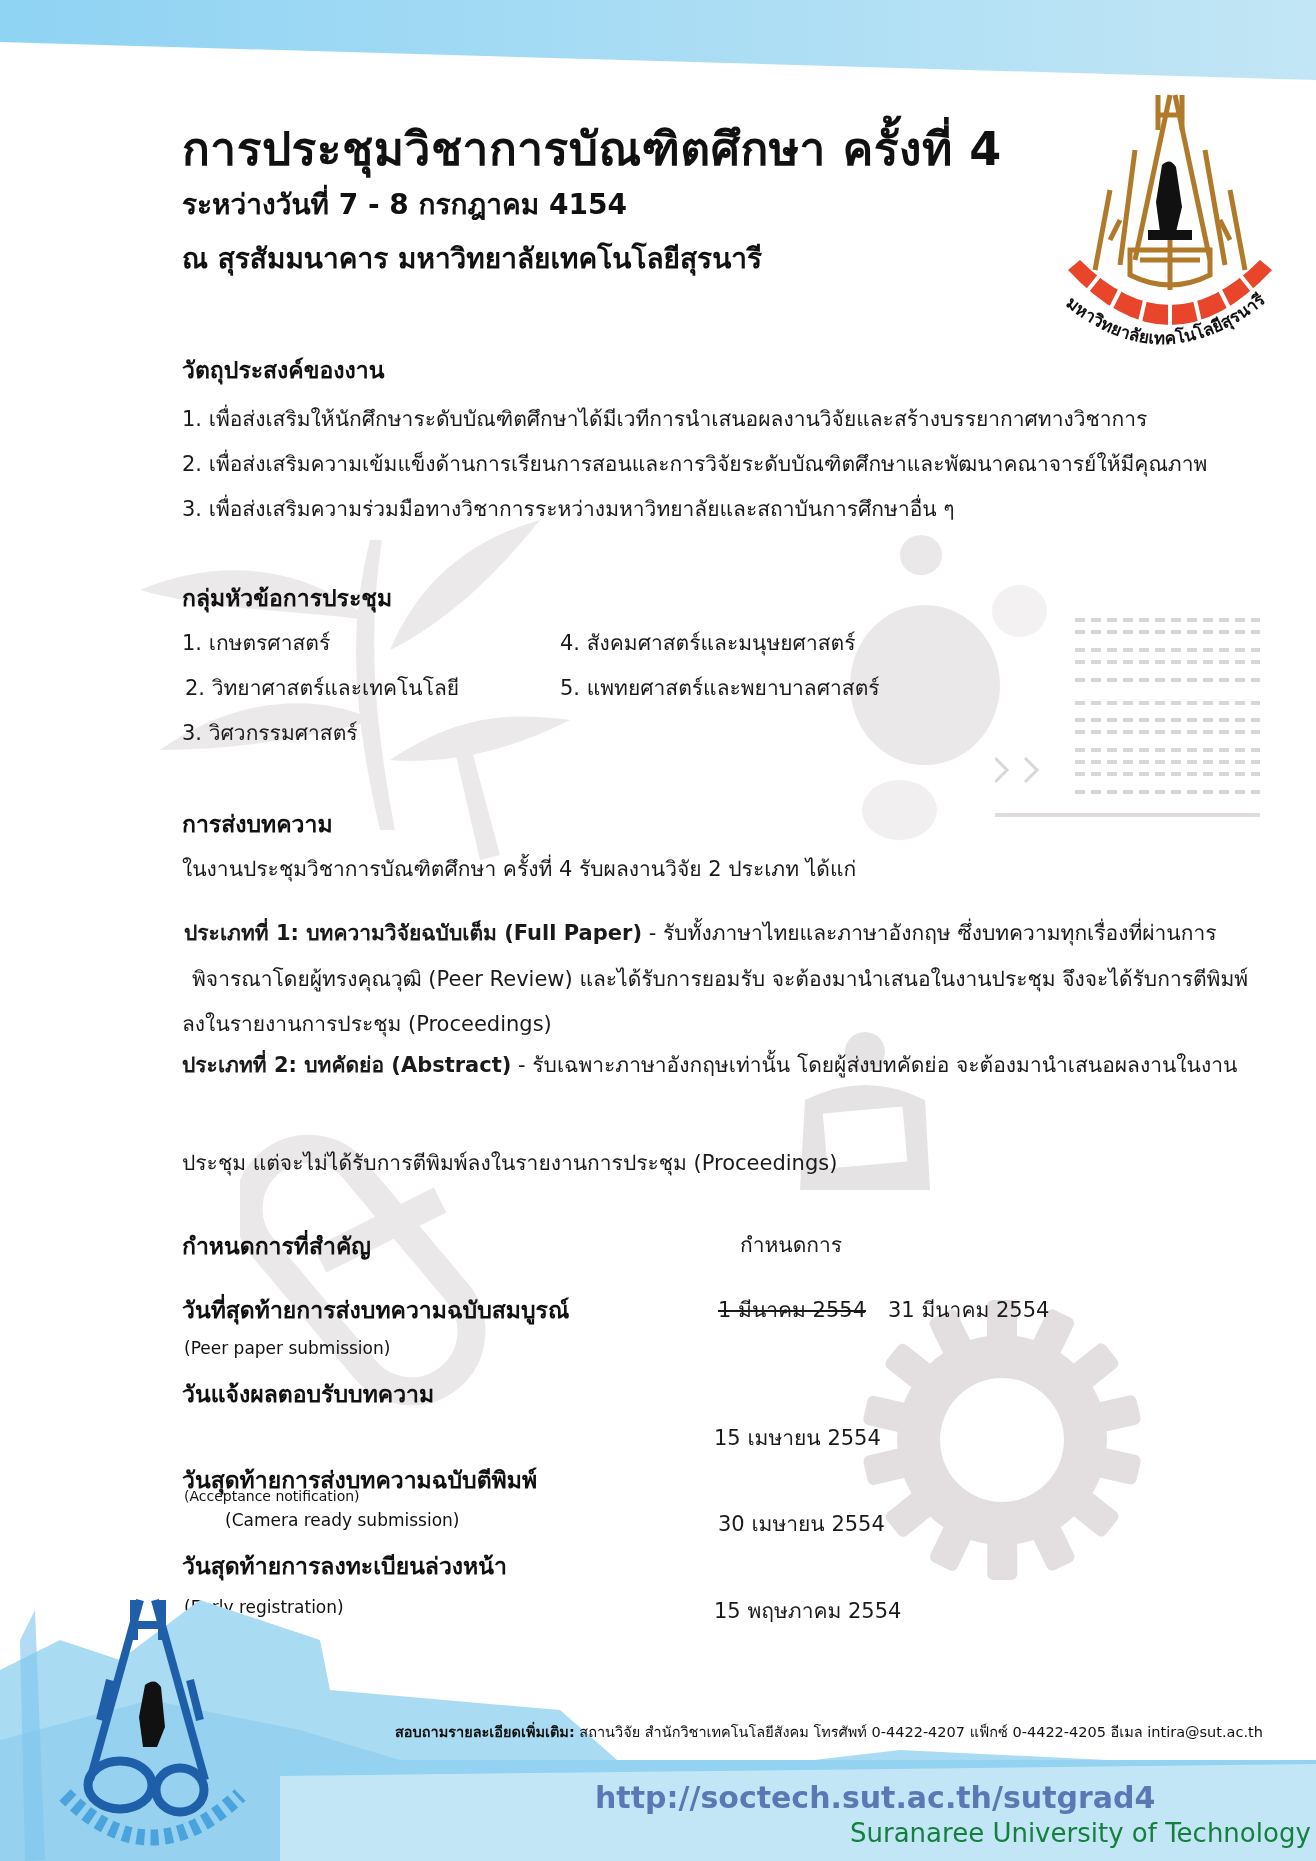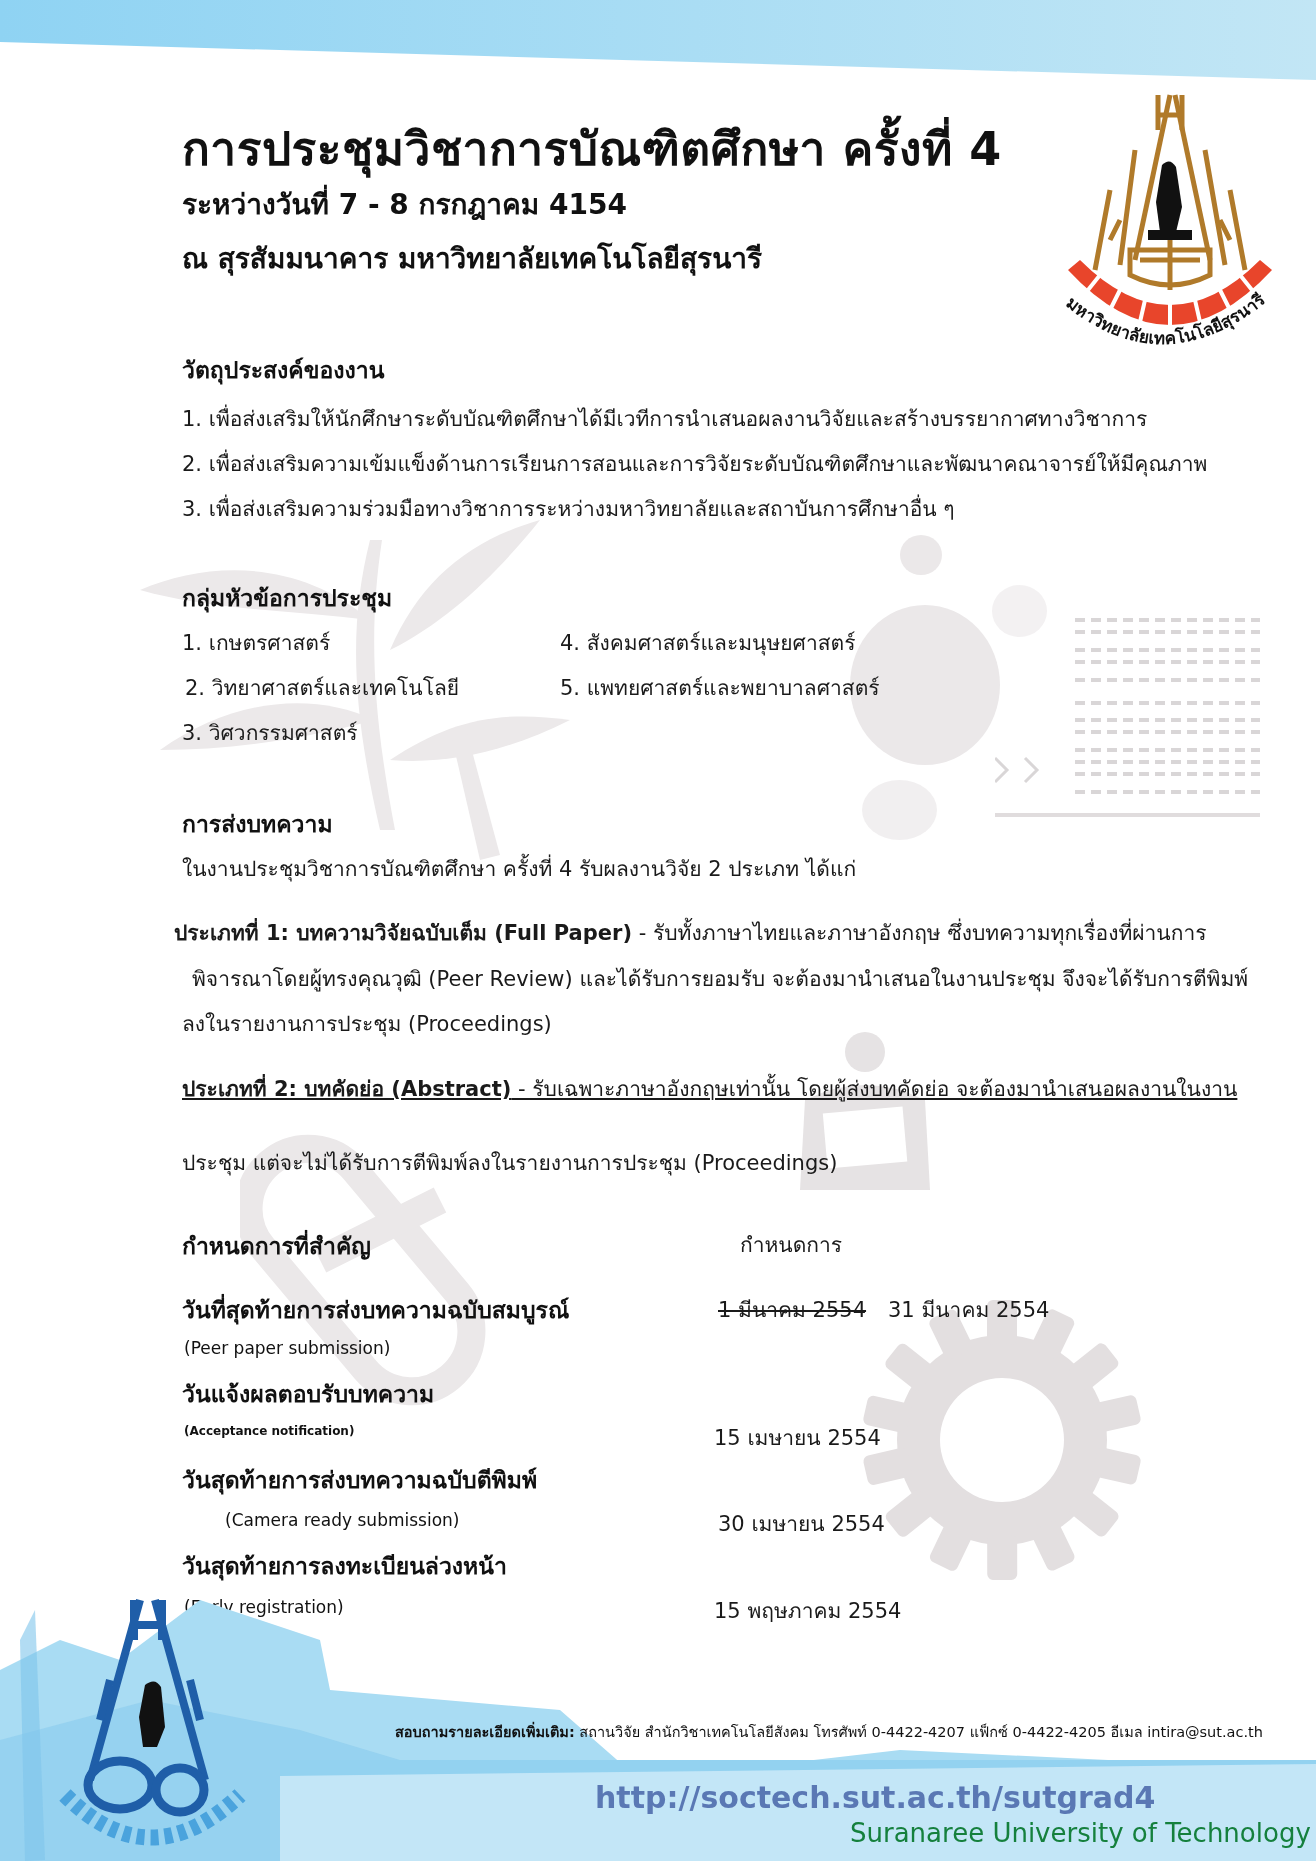--- a/index.html
+++ b/index.html
@@ -163,41 +163,41 @@
 <div class="abs h2" style="left:182px;top:580px;">กลุ่มหัวข้อการประชุม</div>
 <div class="abs body" style="left:182px;top:626px;">1. เกษตรศาสตร์</div>
 <div class="abs body" style="left:185px;top:671px;">2. วิทยาศาสตร์และเทคโนโลยี</div>
 <div class="abs body" style="left:182px;top:716px;">3. วิศวกรรมศาสตร์</div>
 <div class="abs body" style="left:560px;top:626px;">4. สังคมศาสตร์และมนุษยศาสตร์</div>
 <div class="abs body" style="left:560px;top:671px;">5. แพทยศาสตร์และพยาบาลศาสตร์</div>
 
 <div class="abs h2" style="left:182px;top:806px;">การส่งบทความ</div>
 <div class="abs body" style="left:182px;top:852px;">ในงานประชุมวิชาการบัณฑิตศึกษา ครั้งที่ 4 รับผลงานวิจัย 2 ประเภท ได้แก่</div>
 
-<div class="abs body" style="left:174px;top:916px;">
+<div class="abs body" style="left:184px;top:916px;">
   <span class="bold">ประเภทที่ 1: บทความวิจัยฉบับเต็ม (Full Paper)</span><span> - รับทั้งภาษาไทยและภาษาอังกฤษ ซึ่งบทความทุกเรื่องที่ผ่านการ</span>
 </div>
 <div class="abs body" style="left:192px;top:962px;">พิจารณาโดยผู้ทรงคุณวุฒิ (Peer Review) และได้รับการยอมรับ จะต้องมานำเสนอในงานประชุม จึงจะได้รับการตีพิมพ์</div>
 <div class="abs body" style="left:182px;top:1007px;">ลงในรายงานการประชุม (Proceedings)</div>
 
-<div class="abs body" style="left:182px;top:1072px;text-decoration:underline;">
+<div class="abs body" style="left:182px;top:1048px;">
   <span class="bold">ประเภทที่ 2: บทคัดย่อ (Abstract)</span><span> - รับเฉพาะภาษาอังกฤษเท่านั้น โดยผู้ส่งบทคัดย่อ จะต้องมานำเสนอผลงานในงาน</span>
 </div>
 <div class="abs body" style="left:182px;top:1146px;">ประชุม แต่จะไม่ได้รับการตีพิมพ์ลงในรายงานการประชุม (Proceedings)</div>
 
 <div class="abs h2" style="left:182px;top:1228px;">กำหนดการที่สำคัญ</div>
 <div class="abs body" style="left:740px;top:1228px;">กำหนดการ</div>
 
 <div class="abs h2" style="left:182px;top:1292px;">วันที่สุดท้ายการส่งบทความฉบับสมบูรณ์</div>
 <div class="abs body" style="left:718px;top:1293px;"><span class="strike">1 มีนาคม 2554</span></div>
 <div class="abs body" style="left:888px;top:1293px;">31 มีนาคม 2554</div>
 <div class="abs" style="left:184px;top:1338px;font-size:17px;">(Peer paper submission)</div>
 
 <div class="abs h2" style="left:182px;top:1376px;">วันแจ้งผลตอบรับบทความ</div>
-<div class="abs" style="left:184px;top:1424px;font-size:12px;font-weight:bold;">(Acceptance notification)</div>
+<div class="abs" style="left:184px;top:1488px;font-size:14px;">(Acceptance notification)</div>
 <div class="abs body" style="left:714px;top:1421px;">15 เมษายน 2554</div>
 
 <div class="abs h2" style="left:182px;top:1462px;">วันสุดท้ายการส่งบทความฉบับตีพิมพ์</div>
 <div class="abs" style="left:184px;top:1510px;font-size:17px;margin-left:41px;">(Camera ready submission)</div>
 <div class="abs body" style="left:718px;top:1507px;">30 เมษายน 2554</div>
 
 <div class="abs h2" style="left:182px;top:1548px;">วันสุดท้ายการลงทะเบียนล่วงหน้า</div>
 <div class="abs" style="left:184px;top:1597px;font-size:17px;">(Early registration)</div>
 <div class="abs body" style="left:714px;top:1594px;">15 พฤษภาคม 2554</div>
 

